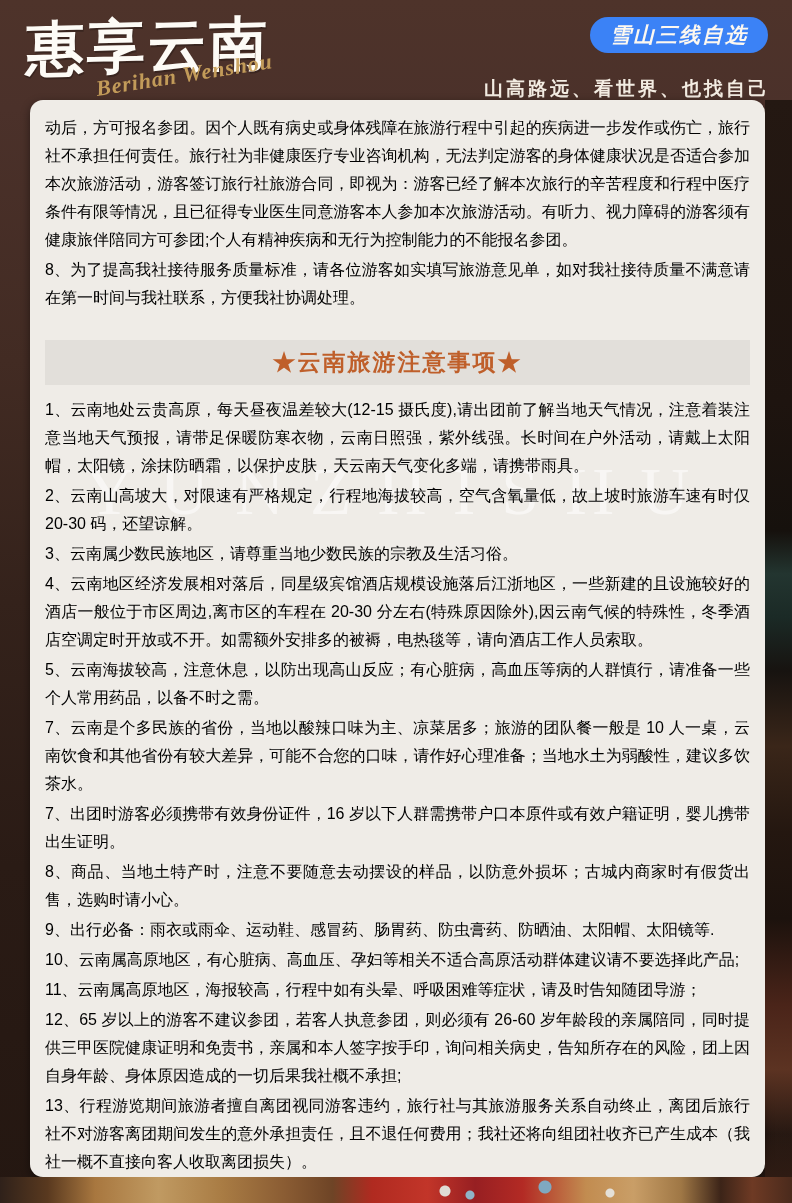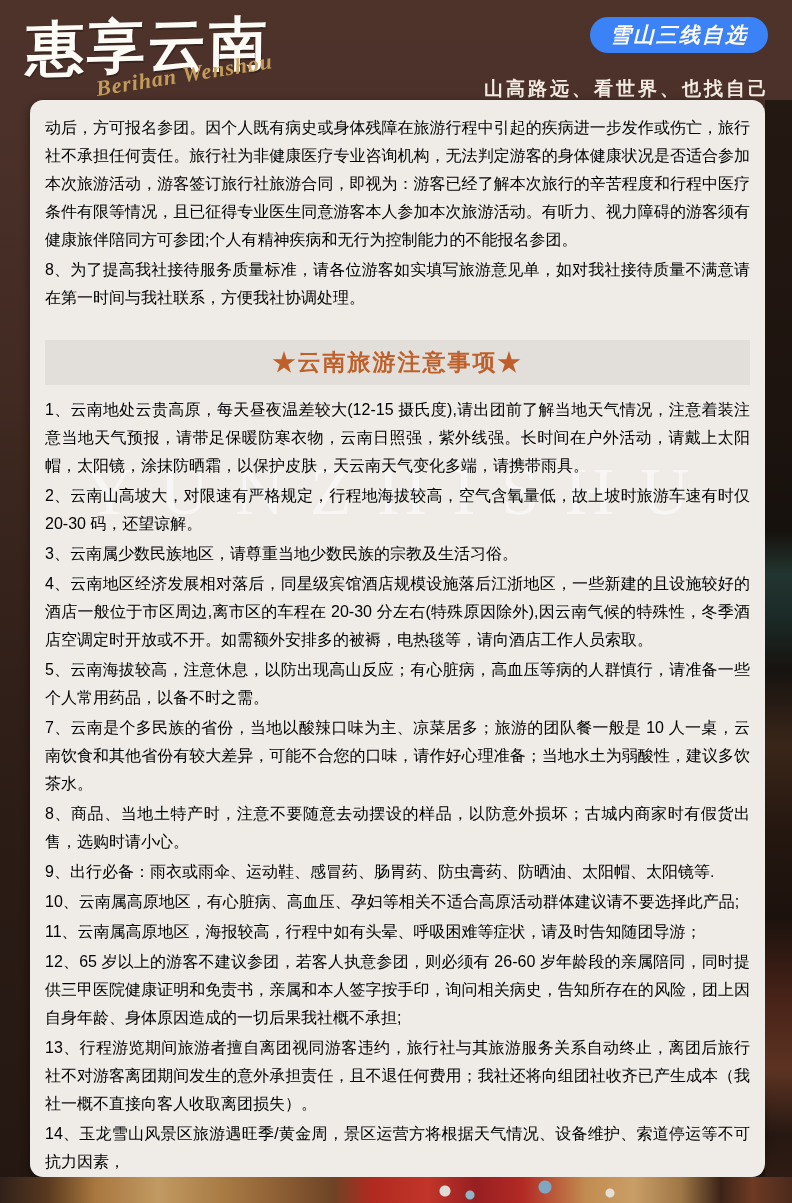--- a/index.html
+++ b/index.html
@@ -134,20 +134,21 @@
   <div class="section-band">
     <h2 class="section-title">★云南旅游注意事项★</h2>
   </div>
 
   <p class="para">1、云南地处云贵高原，每天昼夜温差较大(12-15 摄氏度),请出团前了解当地天气情况，注意着装注意当地天气预报，请带足保暖防寒衣物，云南日照强，紫外线强。长时间在户外活动，请戴上太阳帽，太阳镜，涂抹防晒霜，以保护皮肤，天云南天气变化多端，请携带雨具。</p>
   <p class="para">2、云南山高坡大，对限速有严格规定，行程地海拔较高，空气含氧量低，故上坡时旅游车速有时仅 20-30 码，还望谅解。</p>
   <p class="para">3、云南属少数民族地区，请尊重当地少数民族的宗教及生活习俗。</p>
   <p class="para">4、云南地区经济发展相对落后，同星级宾馆酒店规模设施落后江浙地区，一些新建的且设施较好的酒店一般位于市区周边,离市区的车程在 20-30 分左右(特殊原因除外),因云南气候的特殊性，冬季酒店空调定时开放或不开。如需额外安排多的被褥，电热毯等，请向酒店工作人员索取。</p>
   <p class="para">5、云南海拔较高，注意休息，以防出现高山反应；有心脏病，高血压等病的人群慎行，请准备一些个人常用药品，以备不时之需。</p>
   <p class="para">7、云南是个多民族的省份，当地以酸辣口味为主、凉菜居多；旅游的团队餐一般是 10 人一桌，云南饮食和其他省份有较大差异，可能不合您的口味，请作好心理准备；当地水土为弱酸性，建议多饮茶水。</p>
+  <p class="para">7、出团时游客必须携带有效身份证件，16 岁以下人群需携带户口本原件或有效户籍证明，婴儿携带出生证明。</p>
   <p class="para">8、商品、当地土特产时，注意不要随意去动摆设的样品，以防意外损坏；古城内商家时有假货出售，选购时请小心。</p>
   <p class="para">9、出行必备：雨衣或雨伞、运动鞋、感冒药、肠胃药、防虫膏药、防晒油、太阳帽、太阳镜等.</p>
   <p class="para">10、云南属高原地区，有心脏病、高血压、孕妇等相关不适合高原活动群体建议请不要选择此产品;</p>
   <p class="para">11、云南属高原地区，海报较高，行程中如有头晕、呼吸困难等症状，请及时告知随团导游；</p>
   <p class="para">12、65 岁以上的游客不建议参团，若客人执意参团，则必须有 26-60 岁年龄段的亲属陪同，同时提供三甲医院健康证明和免责书，亲属和本人签字按手印，询问相关病史，告知所存在的风险，团上因自身年龄、身体原因造成的一切后果我社概不承担;</p>
   <p class="para">13、行程游览期间旅游者擅自离团视同游客违约，旅行社与其旅游服务关系自动终止，离团后旅行社不对游客离团期间发生的意外承担责任，且不退任何费用；我社还将向组团社收齐已产生成本（我社一概不直接向客人收取离团损失）。</p>
   <p class="para">14、玉龙雪山风景区旅游遇旺季/黄金周，景区运营方将根据天气情况、设备维护、索道停运等不可抗力因素，</p>
 </div>
 
 <div class="bg-right-strip"></div>

